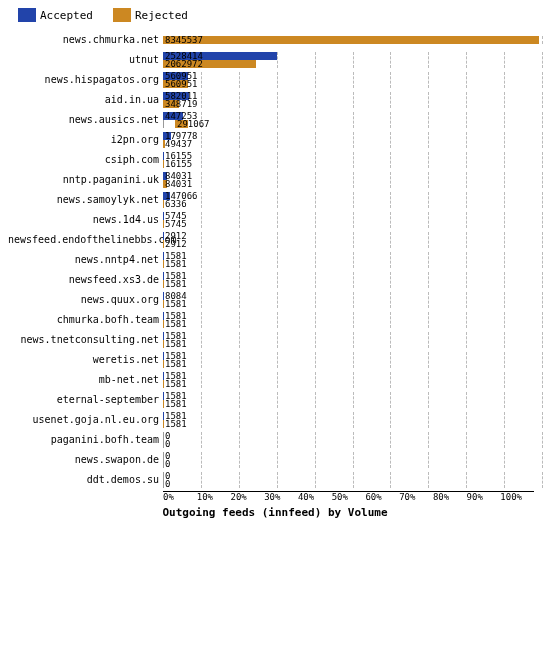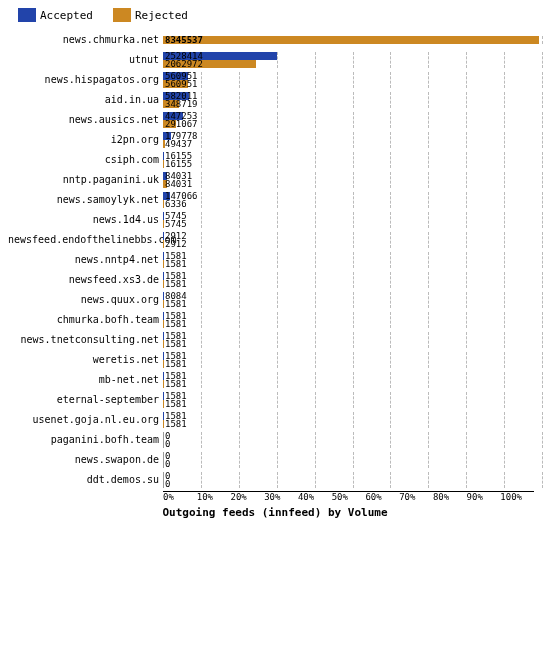--- a/index.html
+++ b/index.html
@@ -136,21 +136,21 @@
           <div style="position: absolute; top: 0px; bottom: 0px; left: 75.8px; width: 1px; border-left: 1px dashed rgb(187, 187, 187);"></div>
           <div style="position: absolute; top: 0px; bottom: 0px; left: 113.7px; width: 1px; border-left: 1px dashed rgb(187, 187, 187);"></div>
           <div style="position: absolute; top: 0px; bottom: 0px; left: 151.6px; width: 1px; border-left: 1px dashed rgb(187, 187, 187);"></div>
           <div style="position: absolute; top: 0px; bottom: 0px; left: 189.5px; width: 1px; border-left: 1px dashed rgb(187, 187, 187);"></div>
           <div style="position: absolute; top: 0px; bottom: 0px; left: 227.4px; width: 1px; border-left: 1px dashed rgb(187, 187, 187);"></div>
           <div style="position: absolute; top: 0px; bottom: 0px; left: 265.3px; width: 1px; border-left: 1px dashed rgb(187, 187, 187);"></div>
           <div style="position: absolute; top: 0px; bottom: 0px; left: 303.2px; width: 1px; border-left: 1px dashed rgb(187, 187, 187);"></div>
           <div style="position: absolute; top: 0px; bottom: 0px; left: 341.1px; width: 1px; border-left: 1px dashed rgb(187, 187, 187);"></div>
           <div style="position: absolute; top: 0px; bottom: 0px; left: 379px; width: 1px; border-left: 1px dashed rgb(187, 187, 187);"></div>
           <div class="bar-pair" style="position: relative; z-index: 1;">
-            <div class="bar-rejected" style="width: 375.854px; font-weight: bold;">
+            <div class="bar-rejected" style="width: 375.854px;">
               <span class="bar-label-rej">8345537</span>
             </div>
           </div>
         </div>
       </div>
       <div class="bar-row">
         <div class="row-label">utnut</div>
         <div class="bars-wrapper" style="position: relative;">
           <div style="position: absolute; top: 0px; bottom: 0px; left: 0px; width: 1px; border-left: 1px solid rgb(153, 153, 153);"></div>
           <div style="position: absolute; top: 0px; bottom: 0px; left: 37.9px; width: 1px; border-left: 1px dashed rgb(187, 187, 187);"></div>
@@ -232,21 +232,21 @@
           <div style="position: absolute; top: 0px; bottom: 0px; left: 189.5px; width: 1px; border-left: 1px dashed rgb(187, 187, 187);"></div>
           <div style="position: absolute; top: 0px; bottom: 0px; left: 227.4px; width: 1px; border-left: 1px dashed rgb(187, 187, 187);"></div>
           <div style="position: absolute; top: 0px; bottom: 0px; left: 265.3px; width: 1px; border-left: 1px dashed rgb(187, 187, 187);"></div>
           <div style="position: absolute; top: 0px; bottom: 0px; left: 303.2px; width: 1px; border-left: 1px dashed rgb(187, 187, 187);"></div>
           <div style="position: absolute; top: 0px; bottom: 0px; left: 341.1px; width: 1px; border-left: 1px dashed rgb(187, 187, 187);"></div>
           <div style="position: absolute; top: 0px; bottom: 0px; left: 379px; width: 1px; border-left: 1px dashed rgb(187, 187, 187);"></div>
           <div class="bar-pair" style="position: relative; z-index: 1;">
             <div class="bar-accepted" style="width: 20.1427px;">
               <span class="bar-label-acc">447253</span>
             </div>
-            <div class="bar-rejected" style="width: 13.1086px;">
+            <div class="bar-rejected" style="width: 13.1086px; margin-left: 12px;">
               <span class="bar-label-rej">291067</span>
             </div>
           </div>
         </div>
       </div>
       <div class="bar-row">
         <div class="row-label">i2pn.org</div>
         <div class="bars-wrapper" style="position: relative;">
           <div style="position: absolute; top: 0px; bottom: 0px; left: 0px; width: 1px; border-left: 1px solid rgb(153, 153, 153);"></div>
           <div style="position: absolute; top: 0px; bottom: 0px; left: 37.9px; width: 1px; border-left: 1px dashed rgb(187, 187, 187);"></div>

